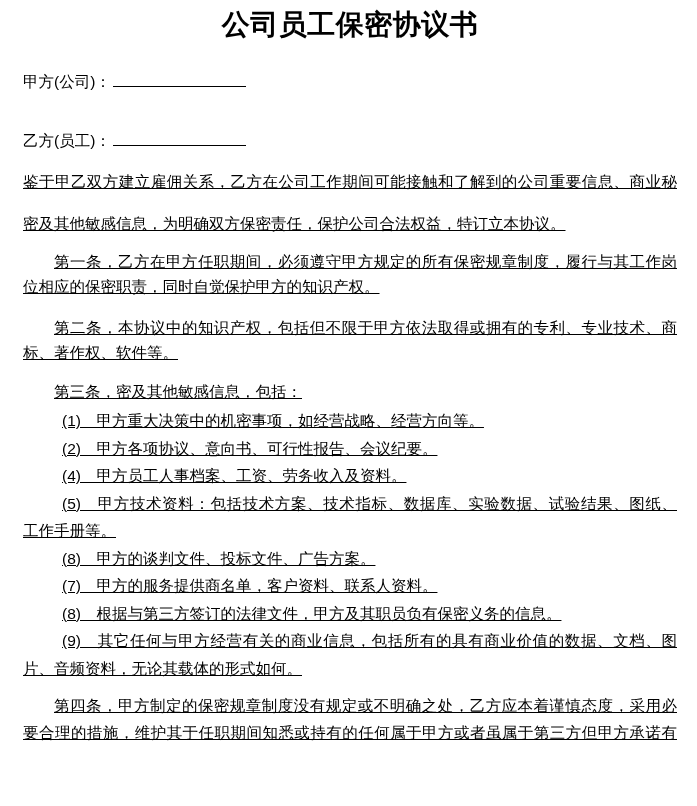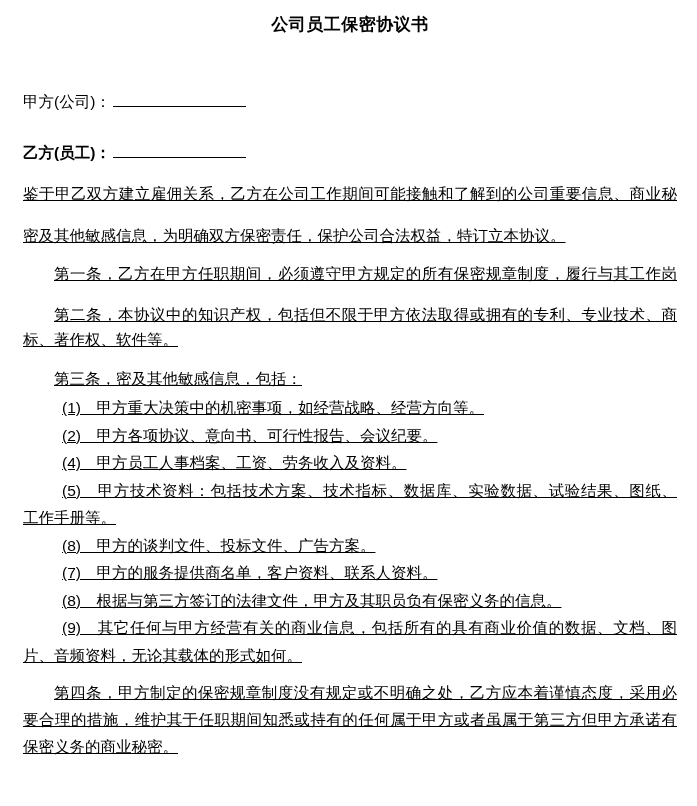--- a/index.html
+++ b/index.html
@@ -12,32 +12,32 @@
     width: 697px;
     height: 806px;
     overflow: hidden;
     box-sizing: border-box;
     padding: 0 20px 0 23px;
     font-family: "Liberation Sans", sans-serif;
     font-size: 15.5px;
   }
   h1.doc-title {
     margin: 8px 0 0 0;
-    font-size: 17px;
+    font-size: 28px;
     line-height: 34px;
     font-weight: 700;
     text-align: center;
     letter-spacing: 0.5px;
   }
   .party {
     line-height: 24px;
     white-space: nowrap;
   }
-  .party-a { margin-top: 48px; }
-  .party-b { margin-top: 27px; font-weight: bold; }
+  .party-a { margin-top: 28px; }
+  .party-b { margin-top: 35px; }
   .blank {
     display: inline-block;
     width: 133px;
     height: 15px;
     border-bottom: 1.5px solid #000;
     vertical-align: baseline;
     margin-left: 2px;
   }
   .para { margin: 0; }
   .line {
@@ -73,20 +73,21 @@
   <span>乙方(员工)：</span><span class="blank"></span>
 </div>
 
 <div class="para preamble">
   <div class="line fill">鉴于甲乙双方建立雇佣关系，乙方在公司工作期间可能接触和了解到的公司重要信息、商业秘</div>
   <div class="line">密及其他敏感信息，为明确双方保密责任，保护公司合法权益，特订立本协议。</div>
 </div>
 
 <div class="para art1">
   <div class="line fill ind2">第一条，乙方在甲方任职期间，必须遵守甲方规定的所有保密规章制度，履行与其工作岗</div>
+  <div class="line">位相应的保密职责，同时自觉保护甲方的知识产权。</div>
 </div>
 
 <div class="para art2">
   <div class="line fill ind2">第二条，本协议中的知识产权，包括但不限于甲方依法取得或拥有的专利、专业技术、商</div>
   <div class="line">标、著作权、软件等。</div>
 </div>
 
 <div class="para art3">
   <div class="line ind2">第三条，密及其他敏感信息，包括：</div>
 </div>
@@ -116,14 +117,13 @@
   </div>
   <div class="para item">
     <div class="line fill">(9)　其它任何与甲方经营有关的商业信息，包括所有的具有商业价值的数据、文档、图</div>
     <div class="line">片、音频资料，无论其载体的形式如何。</div>
   </div>
 </div>
 
 <div class="para art4">
   <div class="line fill ind2">第四条，甲方制定的保密规章制度没有规定或不明确之处，乙方应本着谨慎态度，采用必</div>
   <div class="line fill">要合理的措施，维护其于任职期间知悉或持有的任何属于甲方或者虽属于第三方但甲方承诺有</div>
-  <div class="line">保密义务的商业秘密。</div>
 </div>
 
 </body></html>

